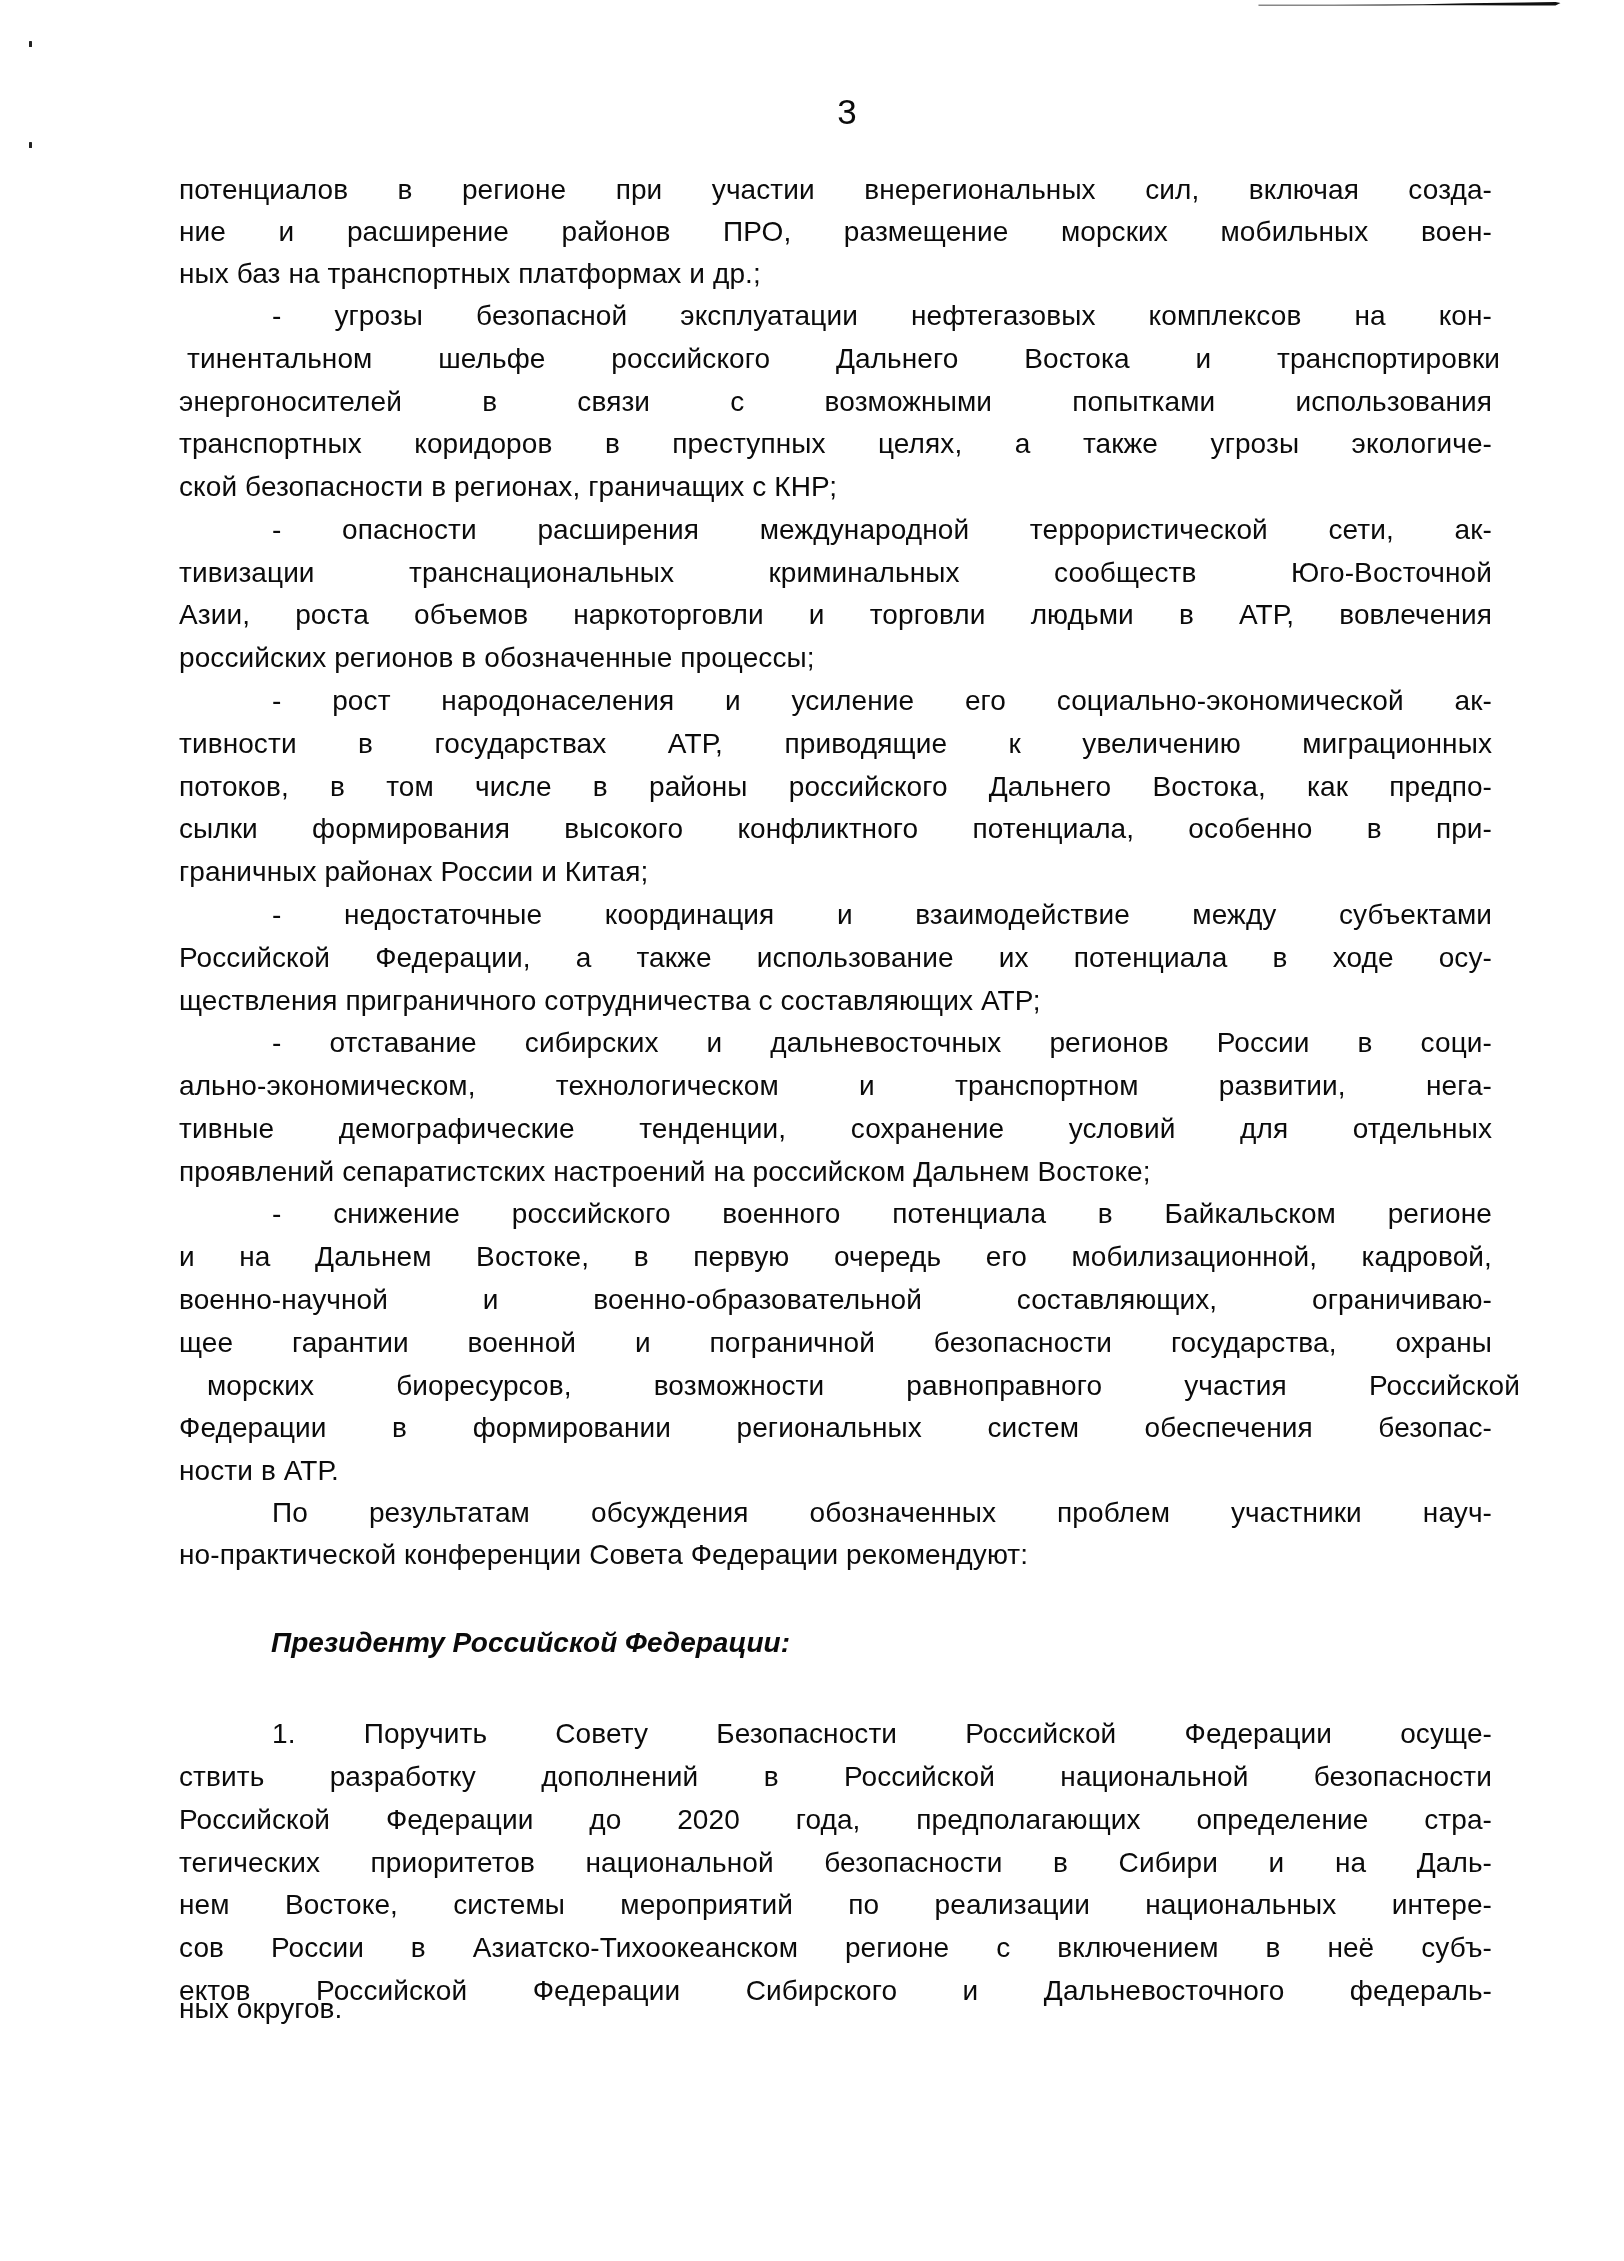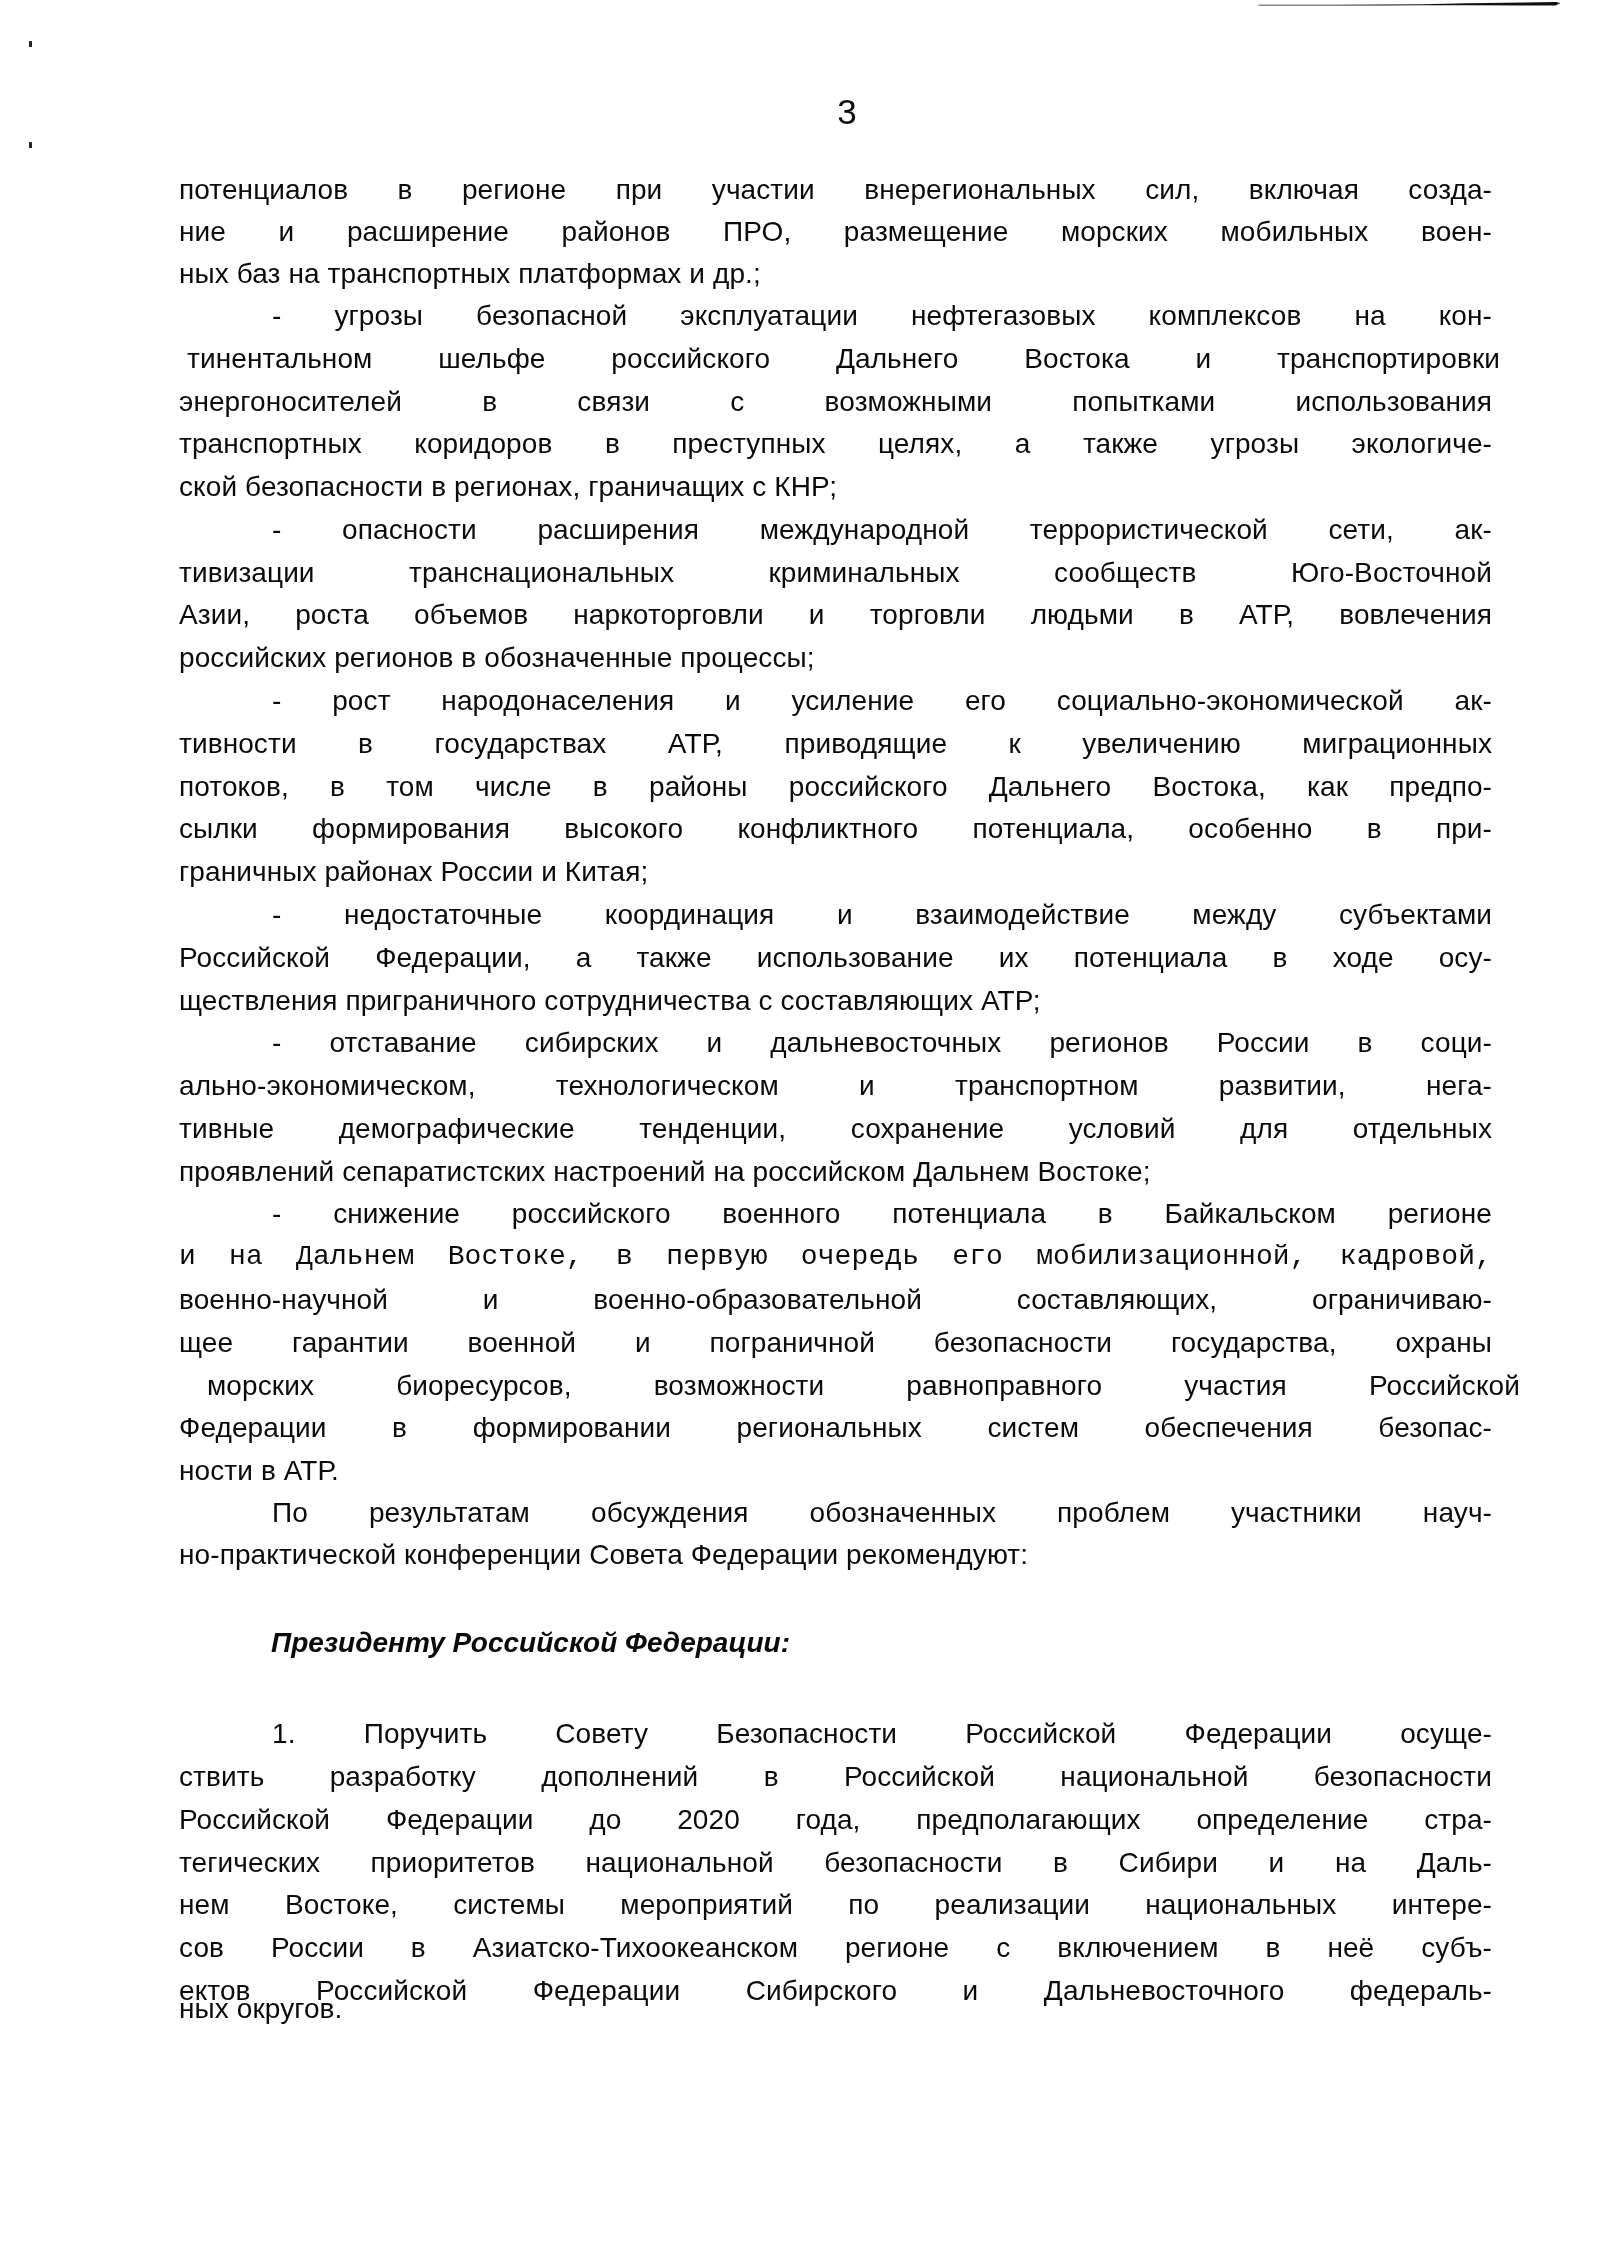--- a/index.html
+++ b/index.html
@@ -116,21 +116,21 @@
   <div class="line indent" style="top:896px;">- недостаточные координация и взаимодействие между субъектами</div>
   <div class="line" style="top:939px;">Российской Федерации, а также использование их потенциала в ходе осу-</div>
   <div class="line last" style="top:982px;">ществления приграничного сотрудничества с составляющих АТР;</div>
 
   <div class="line indent" style="top:1024px;">- отставание сибирских и дальневосточных регионов России в соци-</div>
   <div class="line" style="top:1067px;">ально-экономическом, технологическом и транспортном развитии, нега-</div>
   <div class="line" style="top:1110px;">тивные демографические тенденции, сохранение условий для отдельных</div>
   <div class="line last" style="top:1153px;">проявлений сепаратистских настроений на российском Дальнем Востоке;</div>
 
   <div class="line indent" style="top:1195px;">- снижение российского военного потенциала в Байкальском регионе</div>
-  <div class="line" style="top:1238px;font-family:Liberation Mono, monospace;">и на Дальнем Востоке, в первую очередь его мобилизационной, кадровой,</div>
+  <div class="line" style="top:1238px;">и на Дальнем Востоке, в первую очередь его мобилизационной, кадровой,</div>
   <div class="line" style="top:1281px;">военно-научной и военно-образовательной составляющих, ограничиваю-</div>
   <div class="line" style="top:1324px;">щее гарантии военной и пограничной безопасности государства, охраны</div>
   <div class="line" style="top:1367px;margin-left:28px;">морских биоресурсов, возможности равноправного участия Российской</div>
   <div class="line" style="top:1409px;">Федерации в формировании региональных систем обеспечения безопас-</div>
   <div class="line last" style="top:1452px;">ности в АТР.</div>
 
   <div class="line indent" style="top:1494px;">По результатам обсуждения обозначенных проблем участники науч-</div>
   <div class="line last" style="top:1536px;">но-практической конференции Совета Федерации рекомендуют:</div>
 
   <div class="heading" style="top:1623px;">Президенту Российской Федерации:</div>

